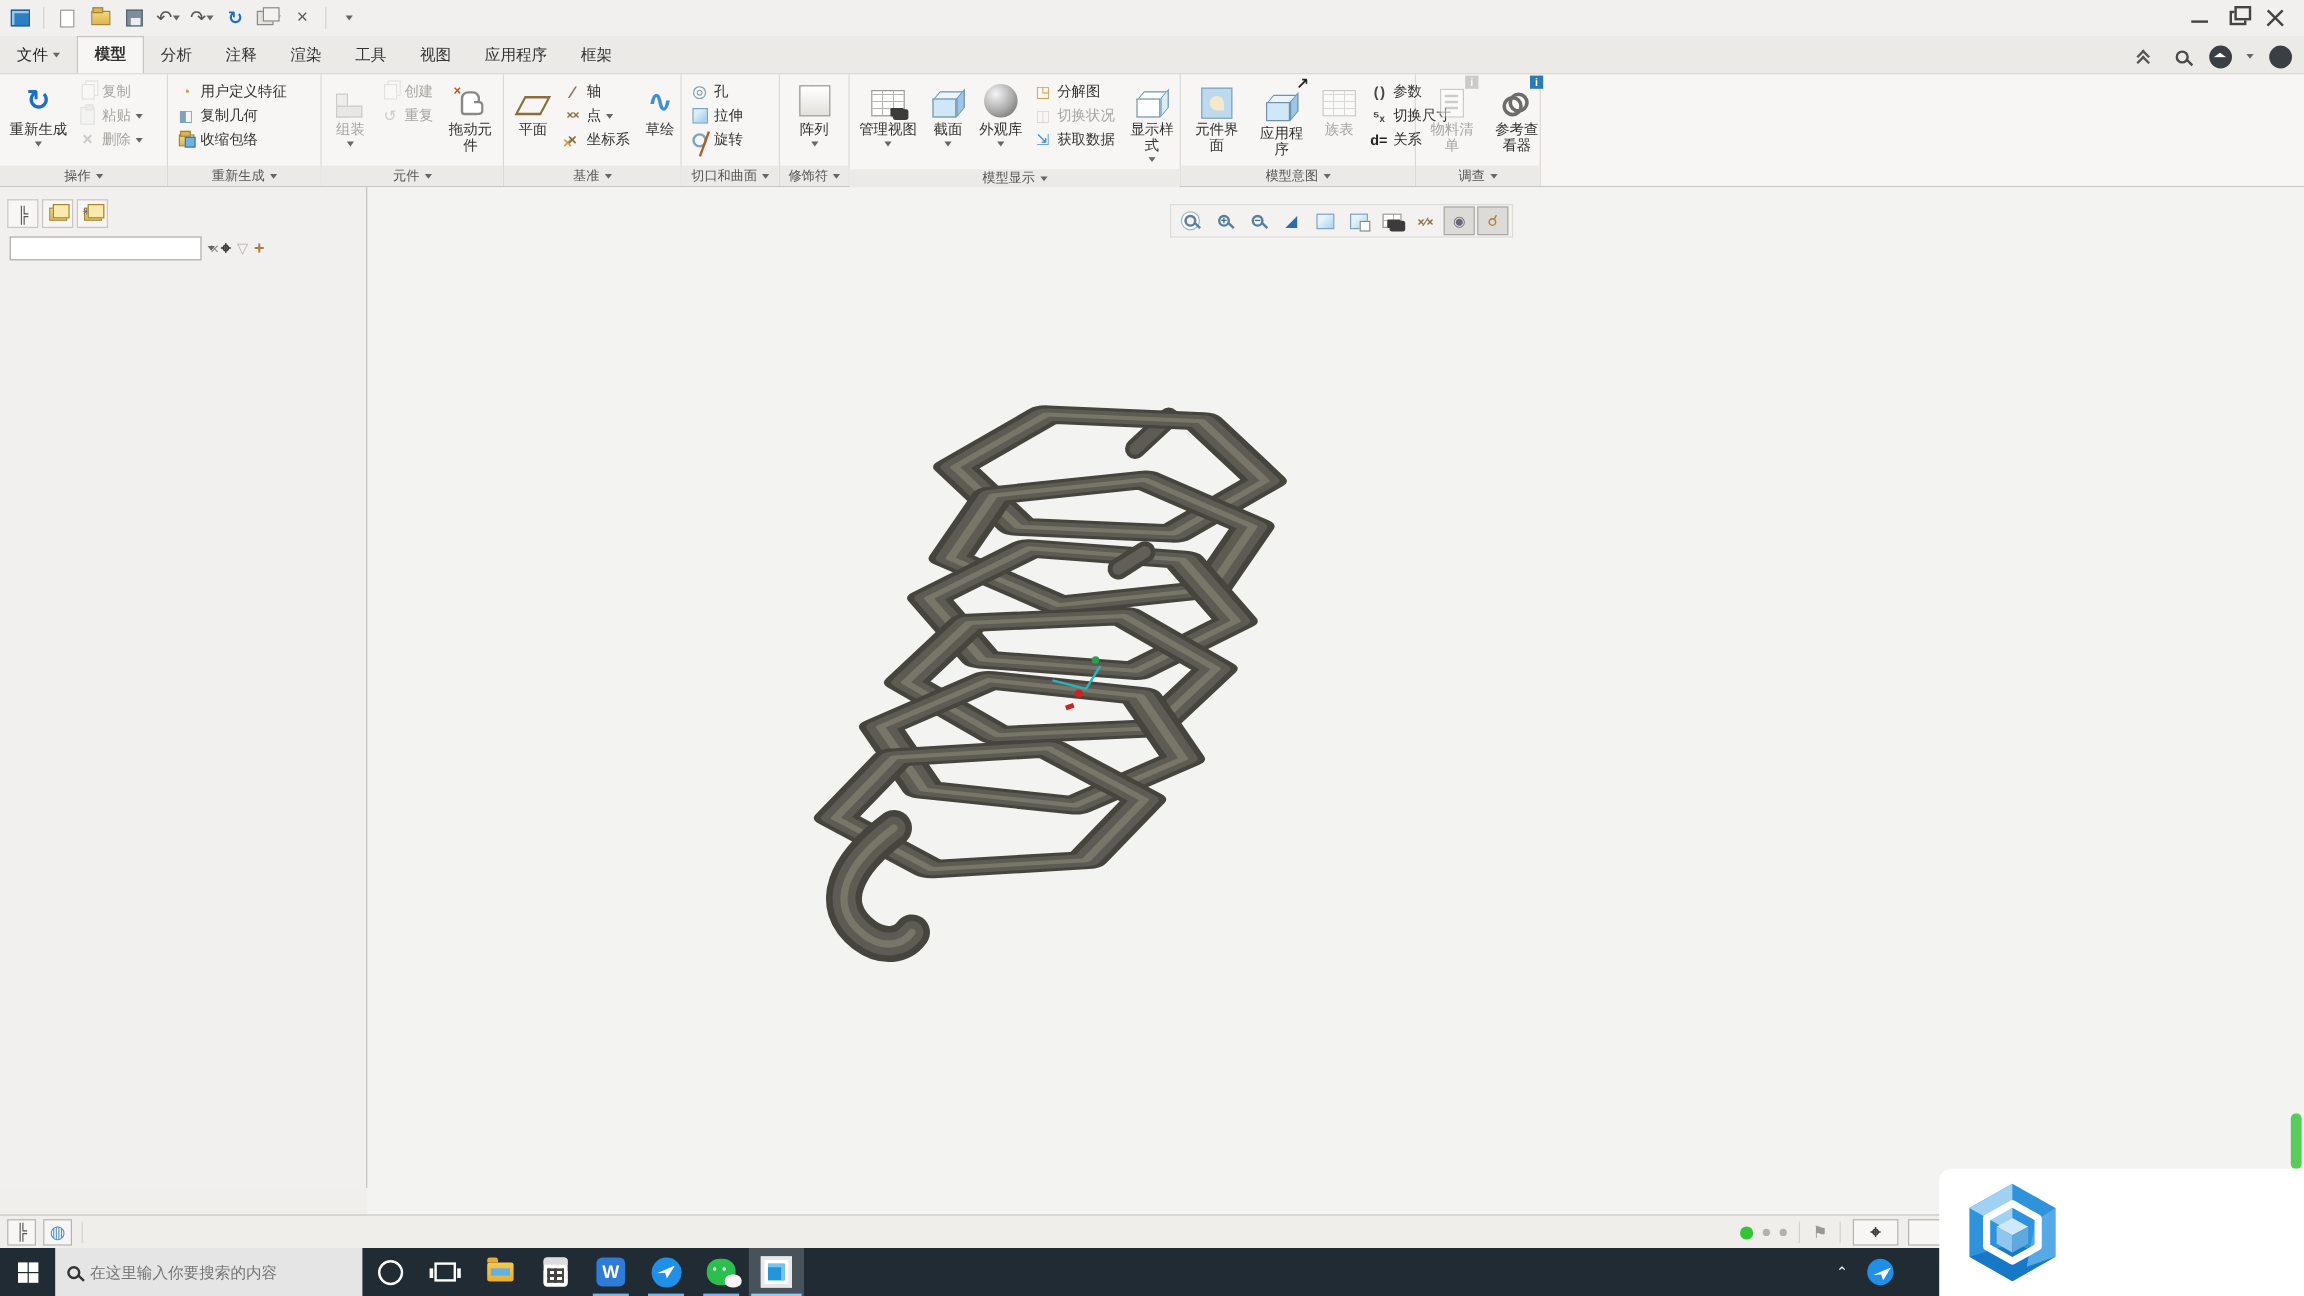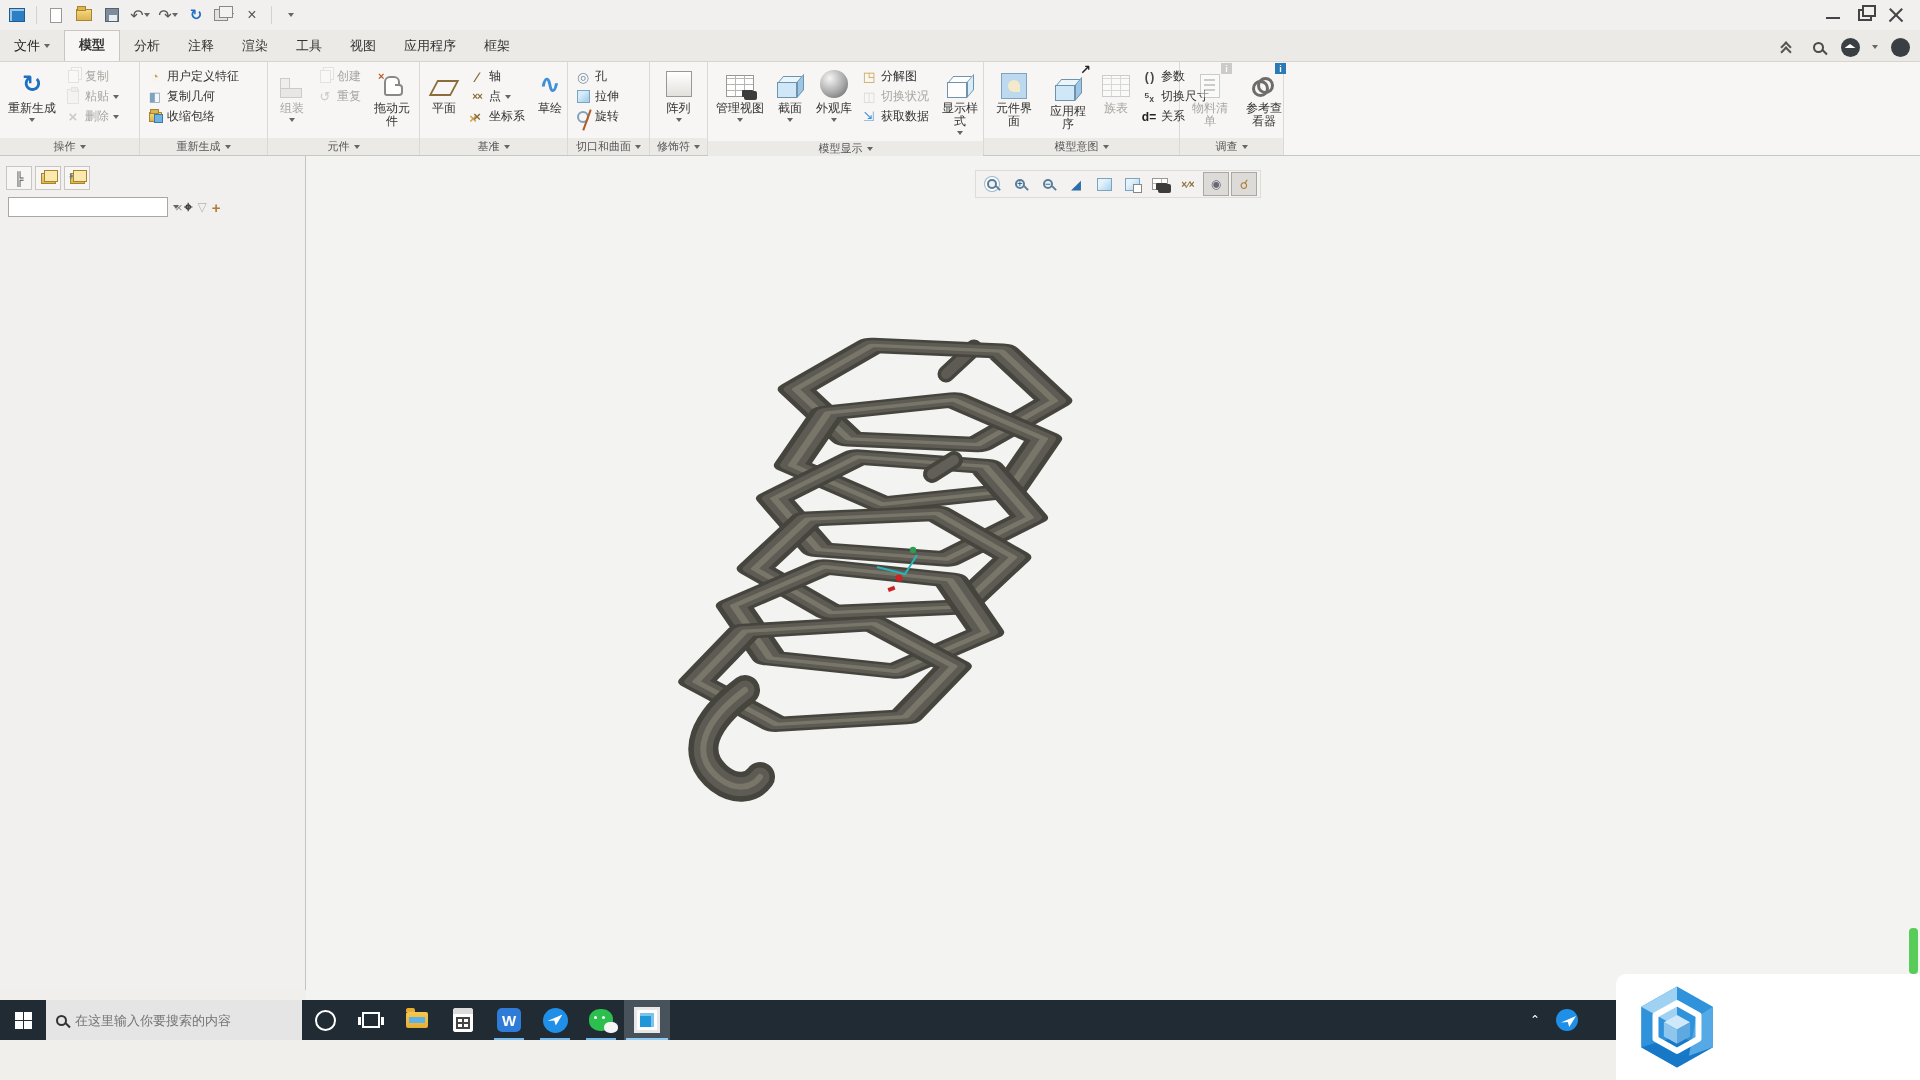--- a/index.html
+++ b/index.html
@@ -190,21 +190,21 @@
   
   .statusbar { position:absolute; left:0; top:1012px; width:1920px; height:28px; background:#f0eeeb; border-top:1px solid #c9c7c3;
                display:flex; align-items:center; }
   .stbtn { width:24px; height:22px; border:1px solid #b5b3af; background:#f7f6f4; display:flex; align-items:center; justify-content:center;
            margin-left:6px; cursor:pointer; }
   .st-right { position:absolute; right:300px; top:0; height:28px; display:flex; align-items:center; gap:8px; }
   .dot { width:11px; height:11px; border-radius:50%; background:#35c435; }
   .dot.gray { width:6px; height:6px; background:#b3b1ad; }
 
   
-  .taskbar { position:absolute; left:0; top:1000px; width:1920px; height:40px; background:#202b33; display:flex; align-items:center; }
+  .taskbar { position:absolute; left:0; top:1040px; width:1920px; height:40px; background:#202b33; display:flex; align-items:center; }
   .tb-start { width:46px; height:40px; display:flex; align-items:center; justify-content:center; cursor:pointer; }
   .winlogo { width:17px; height:17px; display:grid; grid-template-columns:8px 8px; grid-template-rows:8px 8px; gap:1px; }
   .winlogo span { background:#fff; }
   .tb-search { width:256px; height:40px; background:#e5e5e5; display:flex; align-items:center; gap:8px; padding:0 10px; }
   .tb-search .mag { border-color:#333; } .tb-search .mag::after { background:#333; }
   .tb-search input { border:none; outline:none; background:transparent; font-size:13px; color:#333; width:200px; }
   .tb-ic { width:46px; height:40px; display:flex; align-items:center; justify-content:center; position:relative; cursor:pointer; }
   .tb-ic.run::after { content:""; position:absolute; left:8px; right:8px; bottom:0; height:2.5px; background:#76b9ed; }
   .tb-ic.active { background:#47525a; }
   .tb-ic.active::after { left:2px; right:2px; background:#8fcbf4; }

